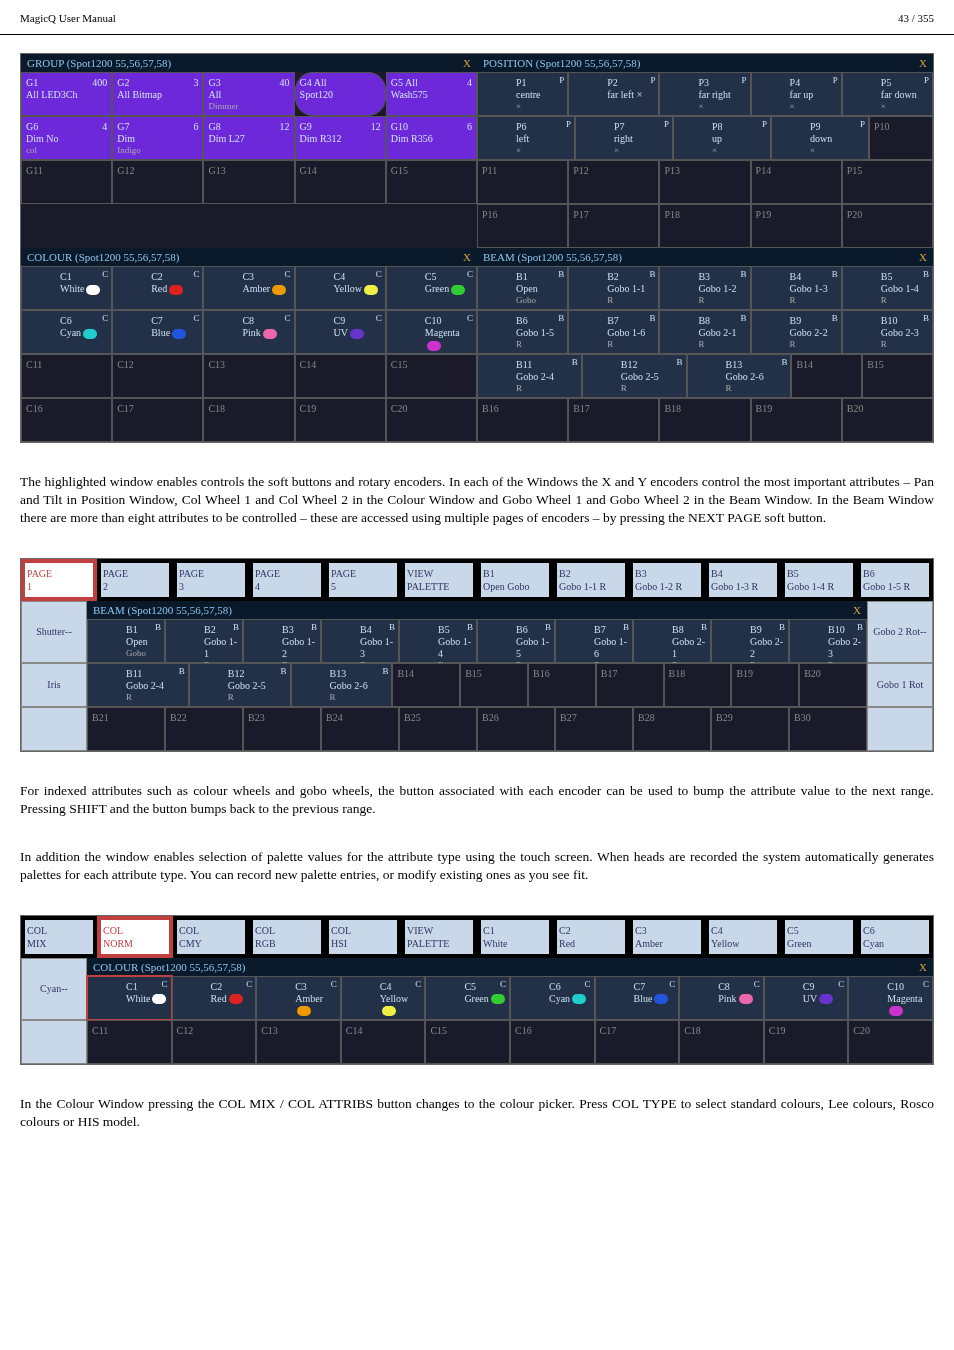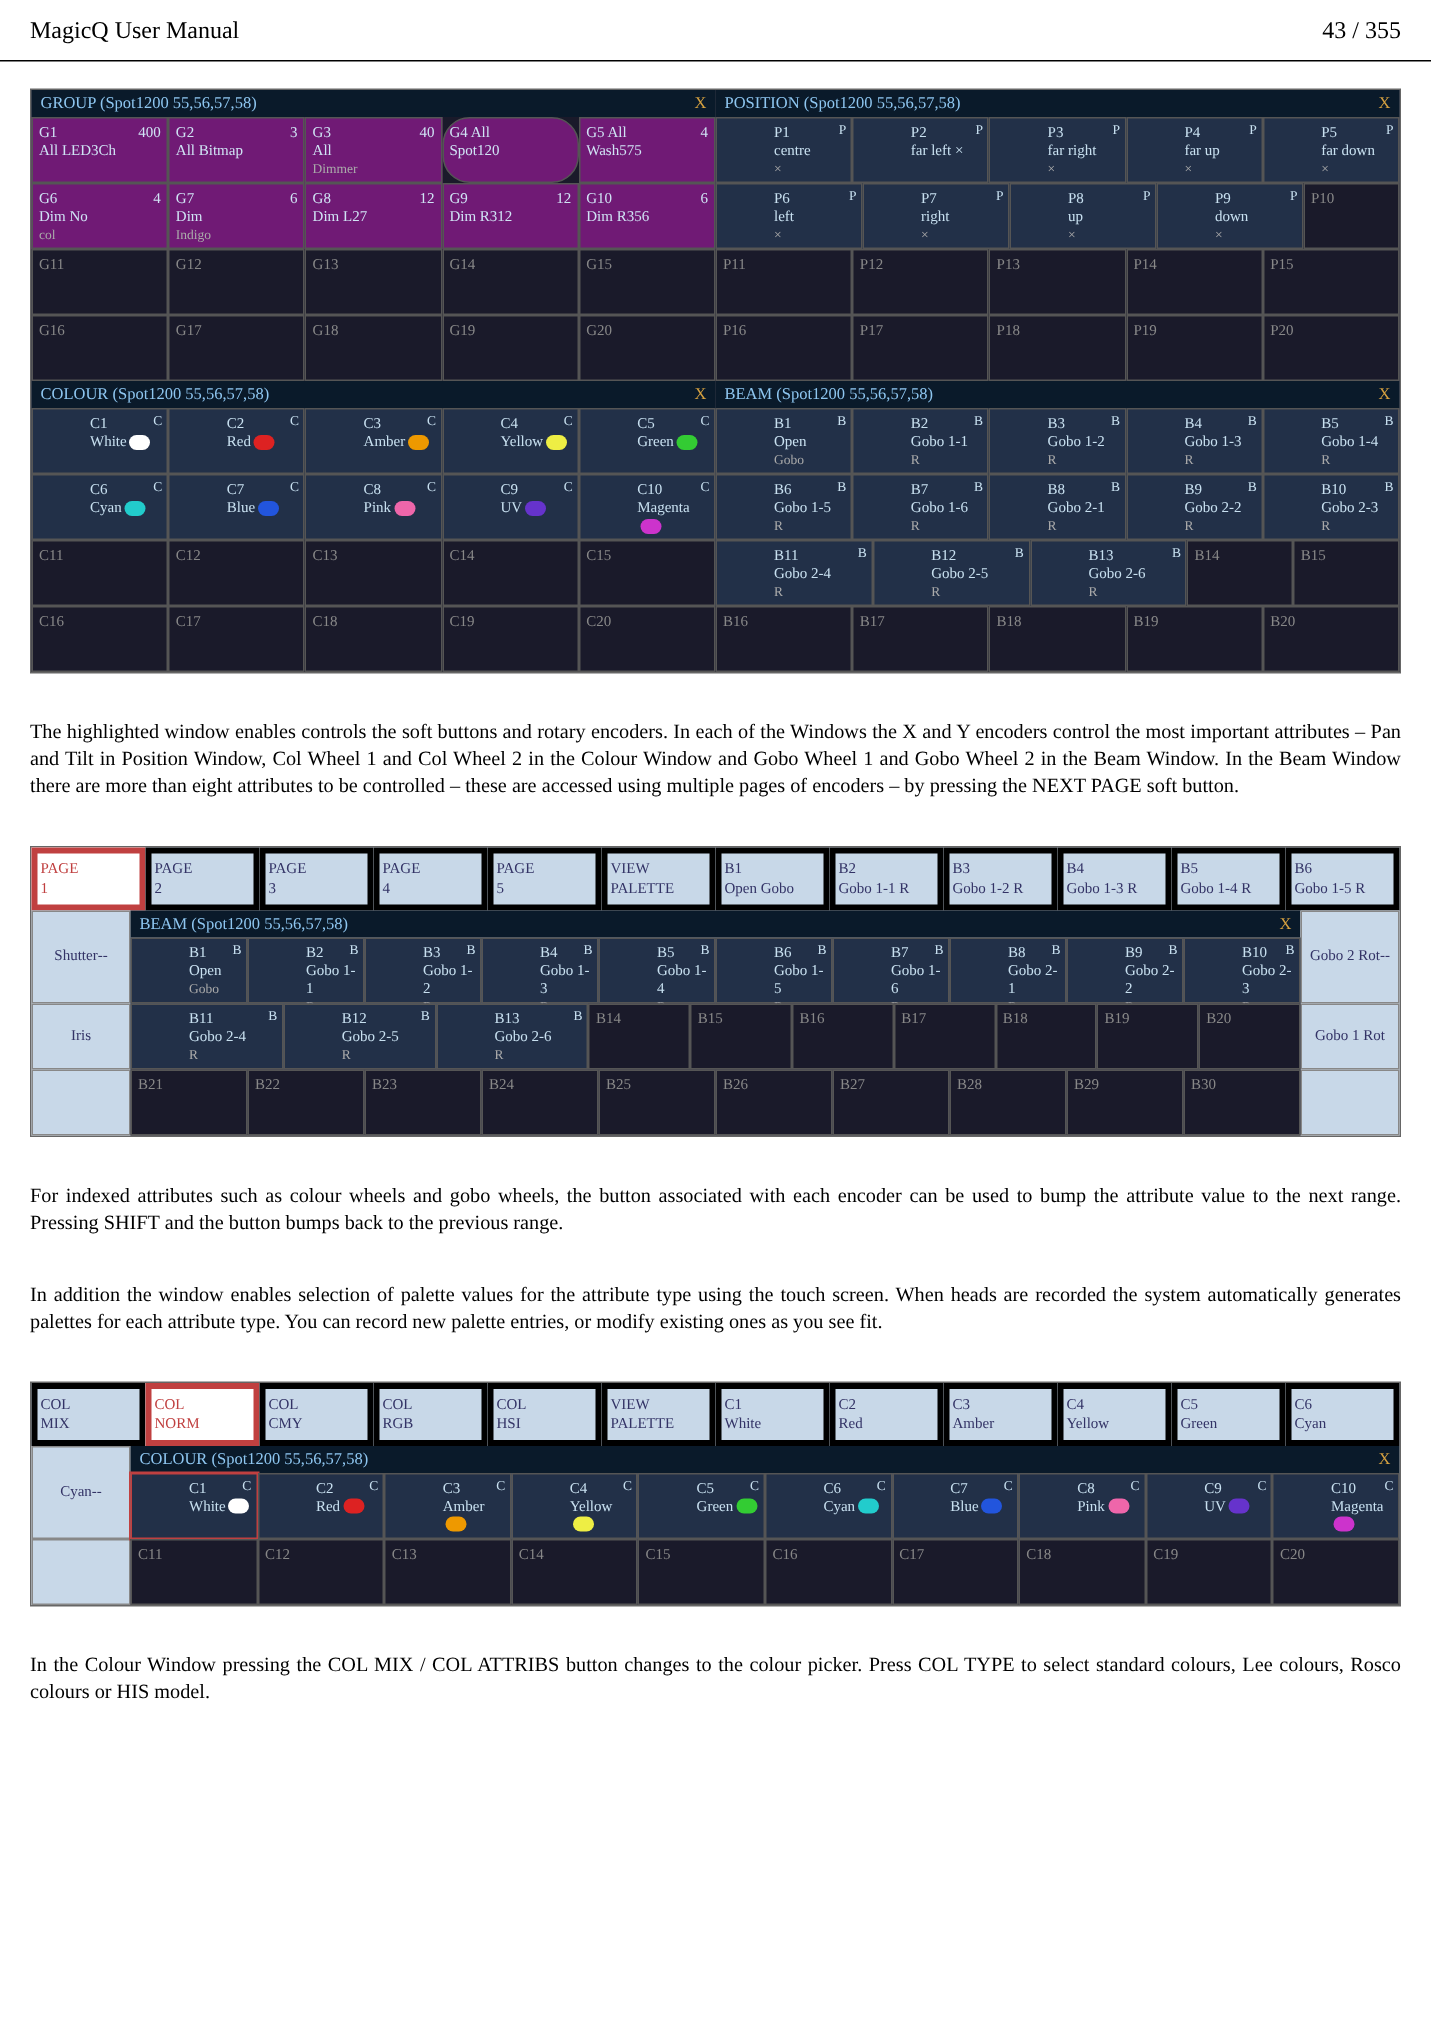--- a/index.html
+++ b/index.html
@@ -1,29 +1,29 @@
 <!DOCTYPE html>
 <html><head>
 <meta charset="utf-8">
 <style>
   * { box-sizing: border-box; margin: 0; padding: 0; }
   body { font-family: Georgia, 'Times New Roman', serif; background: #fff; color: #000; width: 954px; }
-  .page-header { display: flex; justify-content: space-between; padding: 12px 20px 10px; border-bottom: 1px solid #000; font-size: 16px; }
+  .page-header { display: flex; justify-content: space-between; padding: 12px 20px 10px; border-bottom: 1px solid #000; font-size: 11px; }
   .content { padding: 18px 20px; }
   
   .win-grid-img { border: 1px solid #666; }
   .win-row { display: flex; }
   .win-col { flex: 1; background: #1a1a2a; }
   .win-hdr { background: #0a1a2a; color: #8ec6f0; font-size: 11px; padding: 3px 6px; display: flex; justify-content: space-between; }
   .win-hdr .x { color: #d4a040; }
   .cell-row { display: flex; }
   .cell { flex: 1; border: 1px solid #555; background: #1a1a2a; color: #888; font-size: 10px; padding: 4px; height: 44px; position: relative; line-height: 1.2; }
   .cell.active { background: #223048; color: #c8e0f0; padding-left: 38px; }
   .cell.active2 { background: #2a3a55; color: #c8e0f0; border-radius: 18px; }
-  .cell.high { background: #701a75; color: #d0e4f5; }
+  .cell.high { background: #6d28d9; color: #d0e4f5; }
   .cell .tag { position: absolute; top: 2px; right: 3px; font-size: 9px; }
   .cell .sub { font-size: 9px; color: #aaa; }
   
   p.body { font-size: 13.5px; line-height: 1.35; margin: 30px 0; text-align: justify; }
   
   .strip-img { border: 1px solid #666; }
   .strip-top { display: flex; }
   .strip-soft { flex: 1; background: #c8d8e8; border: 4px solid #000000; text-align: left; font-size: 10px; padding: 4px 2px; color: #336; line-height: 1.3; }
   .strip-soft.sel { background: #fff; border-color: #c04040; color: #c04040; }
   .sel-cell { border-color: #c04040; outline: 1px solid #c04040; }
@@ -107,37 +107,20 @@
             <div class="cell">
               <div>G13</div>
             </div>
             <div class="cell">
               <div>G14</div>
             </div>
             <div class="cell">
               <div>G15</div>
             </div>
           </div>
-          <div class="cell-row">
-            <div class="cell">
-              <div>G16</div>
-            </div>
-            <div class="cell">
-              <div>G17</div>
-            </div>
-            <div class="cell">
-              <div>G18</div>
-            </div>
-            <div class="cell">
-              <div>G19</div>
-            </div>
-            <div class="cell">
-              <div>G20</div>
-            </div>
-          </div>
         </div>
     <div class="win-col" id="win-position">
           <div class="win-hdr">
             <span>POSITION (Spot1200 55,56,57,58)</span>
             <span class="x">X</span>
           </div>
           <div class="cell-row">
             <div class="cell active">
               <div>P1</div>
               <span class="tag">P</span>

